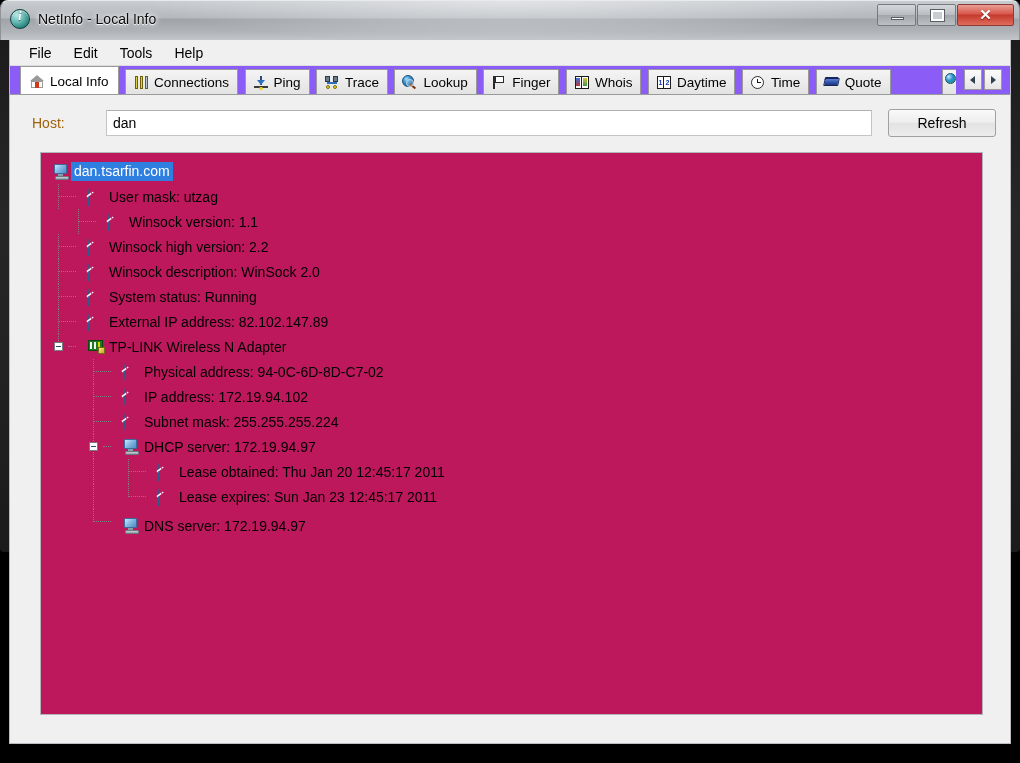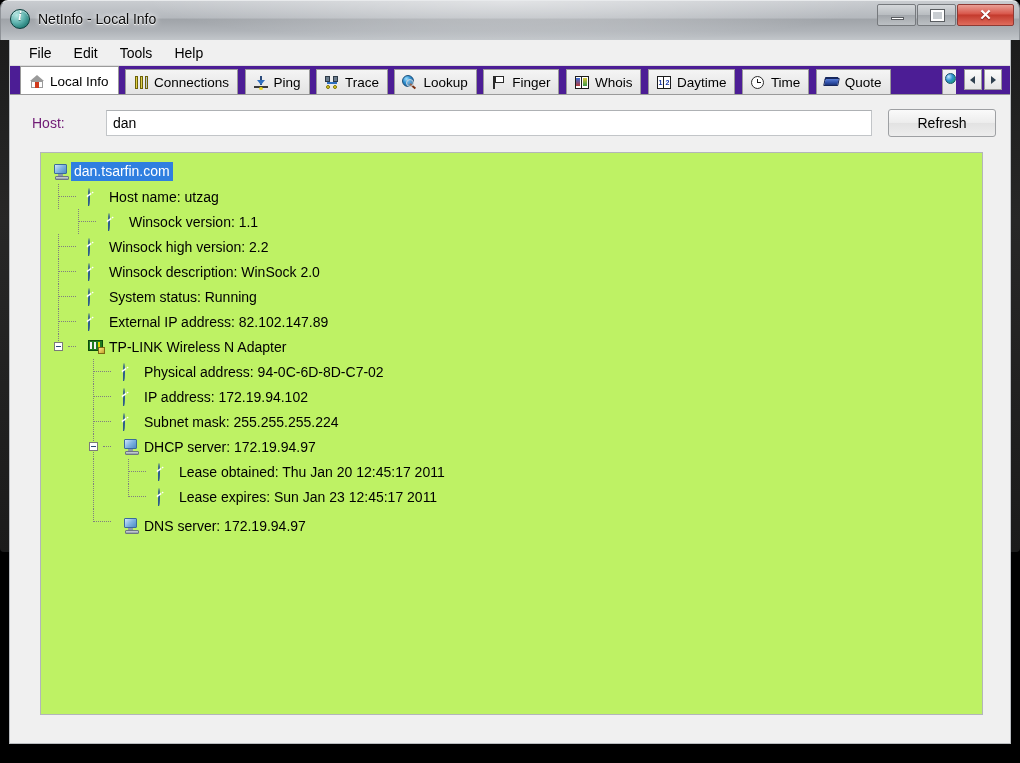--- a/index.html
+++ b/index.html
@@ -144,21 +144,21 @@
     padding: 3px 11px;
     font-size: 14px;
     color: #000000;
     cursor: default;
   }
 
   
   .tabstrip {
     position: relative;
     height: 28px;
-    background: #4c1d95;
+    background: #8b5cf6;
     padding-left: 10px;
     box-sizing: border-box;
     overflow: hidden;
     white-space: nowrap;
   }
   .tabs-scroll {
     position: absolute;
     left: 10px; top: 0;
     right: 62px;
     height: 28px;
@@ -243,21 +243,21 @@
 
   
   .host-row {
     display: flex;
     align-items: center;
     padding: 14px 14px 0 22px;
     gap: 0;
   }
   .host-label {
     font-size: 14px;
-    color: #701a75;
+    color: #a16207;
     width: 74px;
   }
   .host-input {
     flex: 1;
     height: 26px;
     box-sizing: border-box;
     background: #ffffff;
     border: 1px solid #c2c5c8;
     border-top-color: #aeb1b4;
     font-size: 14px;
@@ -278,21 +278,21 @@
     font-family: "Liberation Sans", sans-serif;
     color: #000;
     cursor: default;
   }
 
   
   .treeview {
     position: absolute;
     left: 30px; top: 57px;
     right: 27px; bottom: 28px;
-    background: #bef264;
+    background: #be185d;
     border: 1px solid #b3b6b9;
     overflow: hidden;
     padding: 6px 0 0 0;
     box-sizing: border-box;
   }
   .tnode {
     position: relative;
     height: 25px;
     display: flex;
     align-items: center;
@@ -734,21 +734,21 @@
               <span class="stand"></span>
               <span class="base"></span>
           </span>
           <span class="lbl selected">dan.tsarfin.com</span>
         </div>
 
         <div class="tnode" style="padding-left:47px;">
           <span class="guide g1"></span>
           <span class="elbow" style="left:18px;"></span>
           <span class="ico"><span class="ico-info"></span></span>
-          <span class="lbl">Host name: utzag</span>
+          <span class="lbl">User mask: utzag</span>
         </div>
         <div class="tnode" style="padding-left:47px;margin-left:20px;">
           <span class="guide g1"></span>
           <span class="elbow" style="left:18px;"></span>
           <span class="ico"><span class="ico-info"></span></span>
           <span class="lbl">Winsock version: 1.1</span>
         </div>
         <div class="tnode" style="padding-left:47px;">
           <span class="guide g1"></span>
           <span class="elbow" style="left:18px;"></span>

